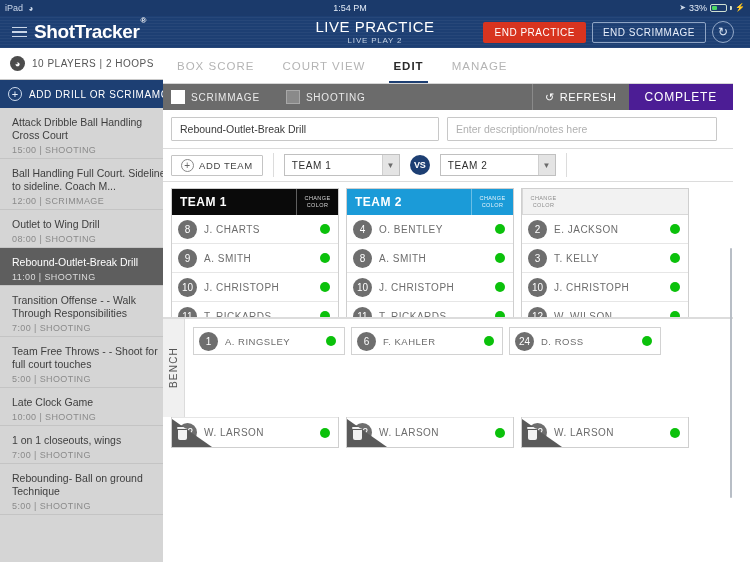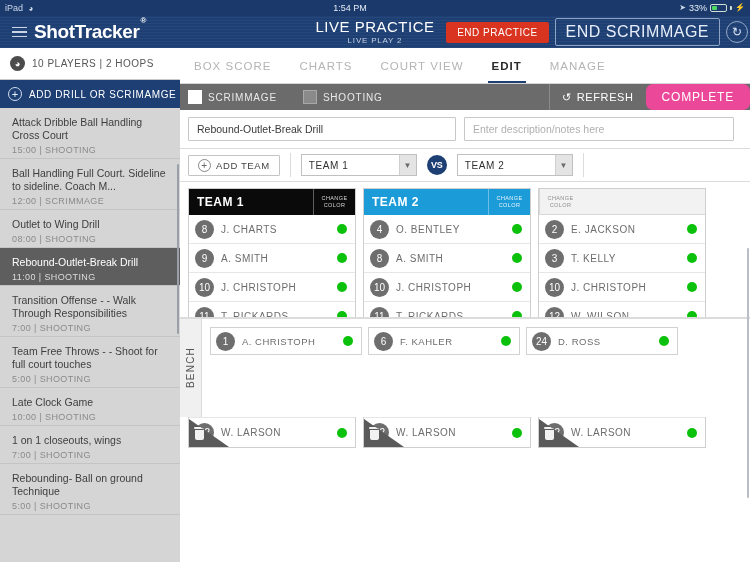--- a/index.html
+++ b/index.html
@@ -35,27 +35,27 @@
     background-image: repeating-linear-gradient(0deg, rgba(255,255,255,0.045) 0 1px, rgba(0,0,0,0) 1px 3px);
     display: flex; align-items: center;
   }
   .hamburger { width: 34px; display: flex; flex-direction: column; gap: 3px; align-items: center; padding-left: 4px; }
   .hamburger i { display: block; width: 15px; height: 1.5px; background: #c9d6e8; }
   .brand { color: #ffffff; font-size: 19px; font-weight: bold; letter-spacing: -0.4px; position: relative; }
   .brand sup { font-size: 8px; position: relative; top: -8px; left: 1px; }
   .nav-center { position: absolute; left: 0; width: 750px; text-align: center; pointer-events: none; }
   .nav-title { color: #ffffff; font-size: 15px; letter-spacing: 0.5px; line-height: 15px; }
   .nav-sub { color: #c5d2e4; font-size: 8px; letter-spacing: 0.8px; margin-top: 2px; }
-  .nav-right { position: absolute; right: 2px; display: flex; align-items: center; gap: 6px; padding-left: 29px; }
+  .nav-right { position: absolute; right: 16px; display: flex; align-items: center; gap: 6px; padding-left: 29px; }
   .btn-red {
     background: #d8341f; color: #fff; font-size: 10px; letter-spacing: 0.5px;
     padding: 5px 11px; border: none; border-radius: 2px; cursor: pointer;
   }
   .btn-outline {
-    background: transparent; color: #e7eefa; font-size: 16px; letter-spacing: 0.5px;
+    background: transparent; color: #e7eefa; font-size: 10px; letter-spacing: 0.5px;
     padding: 4px 10px; border: 1px solid #8ea4c4; border-radius: 2px; cursor: pointer;
   }
   .refresh-circ {
     width: 22px; height: 22px; border-radius: 50%; border: 1px solid #93a8c7;
     display: flex; align-items: center; justify-content: center; color: #dce6f5; font-size: 12px;
   }
 
   
   .sidebar {
     position: absolute; top: 48px; left: 0; width: 180px; height: 514px;
@@ -91,21 +91,21 @@
   .drill.active .drill-name { color: #ffffff; }
   .drill-meta { font-size: 9px; color: #8a8a8a; margin-top: 3px; letter-spacing: 0.4px; }
   .drill.active .drill-meta { color: #dcdcdc; }
 
   .side-scroll {
     position: absolute; right: 1px; top: 56px; width: 2px; height: 170px;
     background: #9aa0a8; border-radius: 1px;
   }
 
   
-  .main { position: absolute; top: 48px; left: 180px; width: 570px; height: 514px; background: #fff; }
+  .main { position: absolute; top: 48px; left: 163px; width: 570px; height: 514px; background: #fff; }
 
   .tabs { height: 36px; display: flex; align-items: stretch; border-bottom: 1px solid #d6d6d6; background: #fff; }
   .tab {
     display: flex; align-items: center; padding: 0 14px; font-size: 11.5px;
     color: #b4b4b4; letter-spacing: 1px; cursor: pointer; position: relative;
   }
   .tab.active { color: #2a2a2a; font-weight: bold; }
   .tab.active::after {
     content: ''; position: absolute; left: 10px; right: 10px; bottom: 0;
     height: 2px; background: #1d3f73;
@@ -118,21 +118,21 @@
   .chk.on { background: #ffffff; border-color: #ffffff; }
   .chk-label { font-size: 10px; color: #eaeaea; letter-spacing: 0.8px; }
   .subbar-spacer { flex: 1; }
   .btn-refresh {
     display: flex; align-items: center; gap: 5px; padding: 0 12px;
     background: #6b6b6b; color: #ffffff; font-size: 11px; letter-spacing: 0.6px;
     border-left: 1px solid #8a8a8a; cursor: pointer;
   }
   .btn-complete {
     display: flex; align-items: center; padding: 4px 16px;
-    background: #ec4899; color: #ffffff; font-size: 12px; letter-spacing: 0.8px; cursor: pointer; border-radius: 7px;
+    background: #4c1d95; color: #ffffff; font-size: 12px; letter-spacing: 0.8px; cursor: pointer;
   }
 
   .drillinfo { height: 38px; display: flex; align-items: center; gap: 8px; padding: 0 8px; background: #fff; }
   .txt-input {
     height: 24px; border: 1px solid #c8c8c8; background: #fff; font-size: 10.5px;
     color: #3a3a3a; padding: 0 8px; font-family: "Liberation Sans", sans-serif;
     border-radius: 1px; outline: none;
   }
   .txt-name { width: 268px; }
   .txt-notes { width: 270px; }
@@ -315,21 +315,20 @@
           <div class="drill-meta">5:00  |  SHOOTING</div>
         </div>
         <div class="side-scroll"></div>
     </div>
   </div>
 
   <div class="main">
 
     <div class="tabs" id="tabs">
         <div class="tab">BOX SCORE</div>
-        <div class="tab">CHARTS</div>
         <div class="tab">COURT VIEW</div>
         <div class="tab active">EDIT</div>
         <div class="tab">MANAGE</div>
       </div>
 
     <div class="subbar">
       <div class="chk-group">
         <span class="chk on"></span>
         <span class="chk-label">SCRIMMAGE</span>
       </div>
@@ -541,21 +540,21 @@
         </div>
       </div>
 
     <div class="bench-wrap">
       <div class="bench-label">
         <span>BENCH</span>
       </div>
       <div class="bench-grid" id="bench-grid">
           <div class="bench-card">
             <span class="jersey">1</span>
-            <span class="pname">A. CHRISTOPH</span>
+            <span class="pname">A. RINGSLEY</span>
             <span class="dot"></span>
           </div>
           <div class="bench-card">
             <span class="jersey">6</span>
             <span class="pname">F. KAHLER</span>
             <span class="dot"></span>
           </div>
           <div class="bench-card">
             <span class="jersey">24</span>
             <span class="pname">D. ROSS</span>

